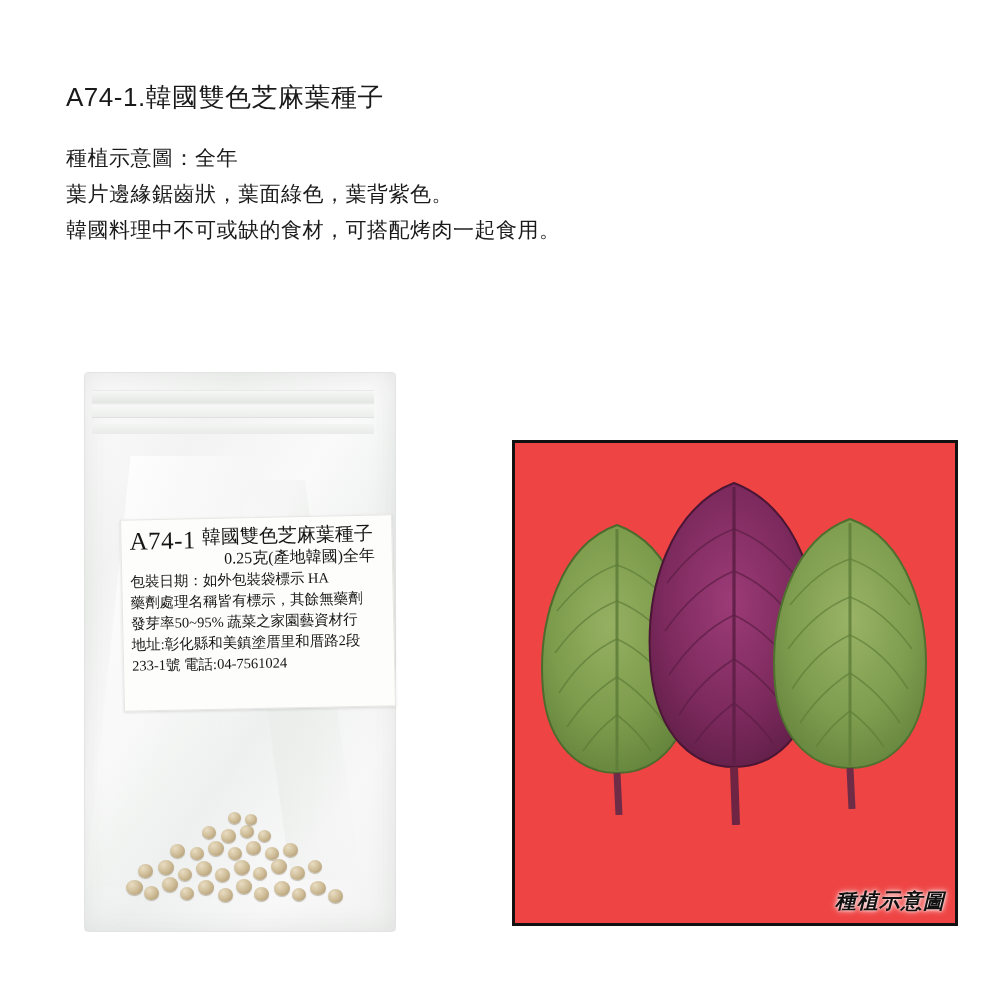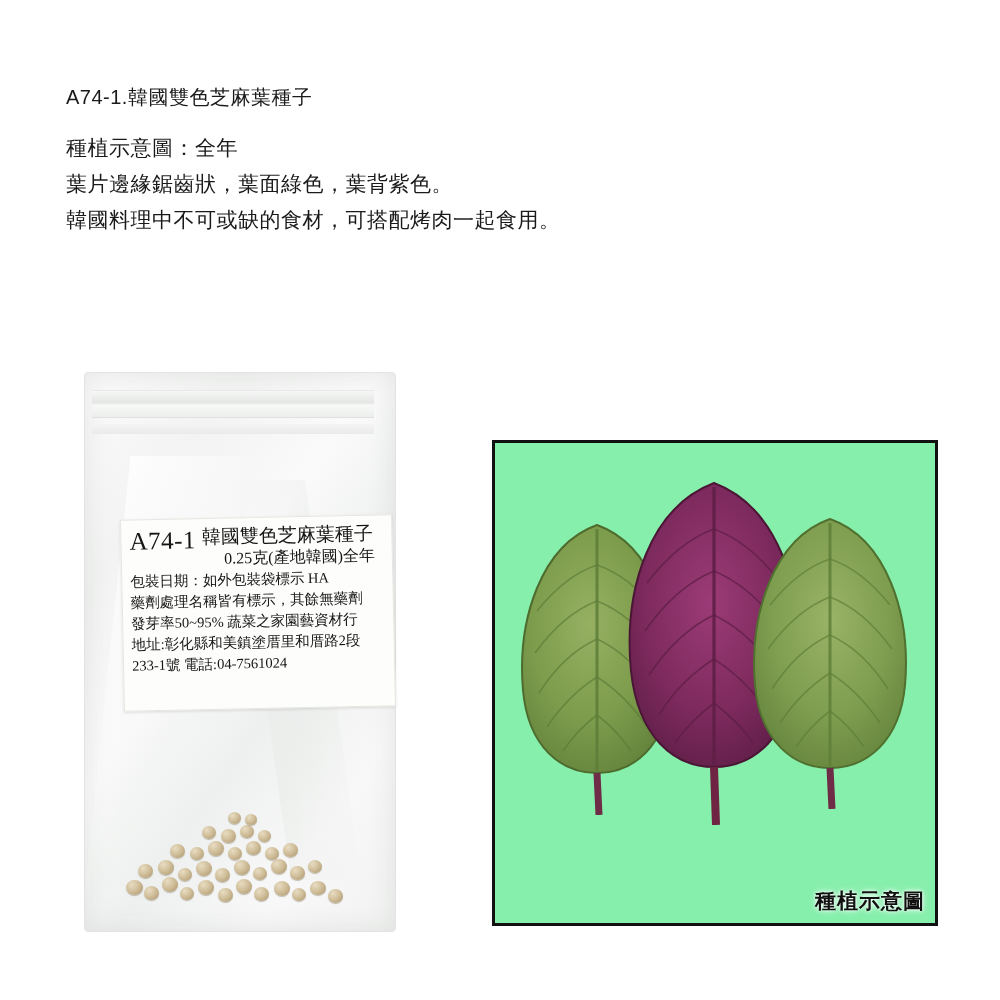--- a/index.html
+++ b/index.html
@@ -17,25 +17,25 @@
   }
 
   
   .text-block {
     position: absolute;
     left: 66px;
     top: 80px;
     width: 900px;
   }
   .title-line {
-    font-size: 20px;
+    font-size: 26px;
     line-height: 34px;
     letter-spacing: 0.5px;
     color: #1a1a1a;
-    margin-bottom: 16px;
+    margin-bottom: 26px;
   }
   .info-line {
     font-size: 21px;
     line-height: 36px;
     letter-spacing: 0.5px;
     color: #1a1a1a;
   }
 
   
   .packet {
@@ -145,27 +145,28 @@
   .seed {
     position: absolute;
     border-radius: 50%;
     background: radial-gradient(circle at 34% 30%, #e8dcc2 0%, #cfbd98 48%, #a8936c 100%);
     box-shadow: 0 1px 1px rgba(90,75,50,0.35);
   }
 
   
   .leaf-panel {
     position: absolute;
-    left: 492px;
+    left: 512px;
     top: 440px;
     width: 440px;
     height: 480px;
     border: 3px solid #111111;
-    background: #86efac;
+    background: #ef4444;
     overflow: hidden;
+    font-style: italic;
   }
   .leaf {
     position: absolute;
   }
   .leaf-blade {
     position: absolute;
     left: 0;
     top: 0;
     width: 100%;
     height: 100%;

